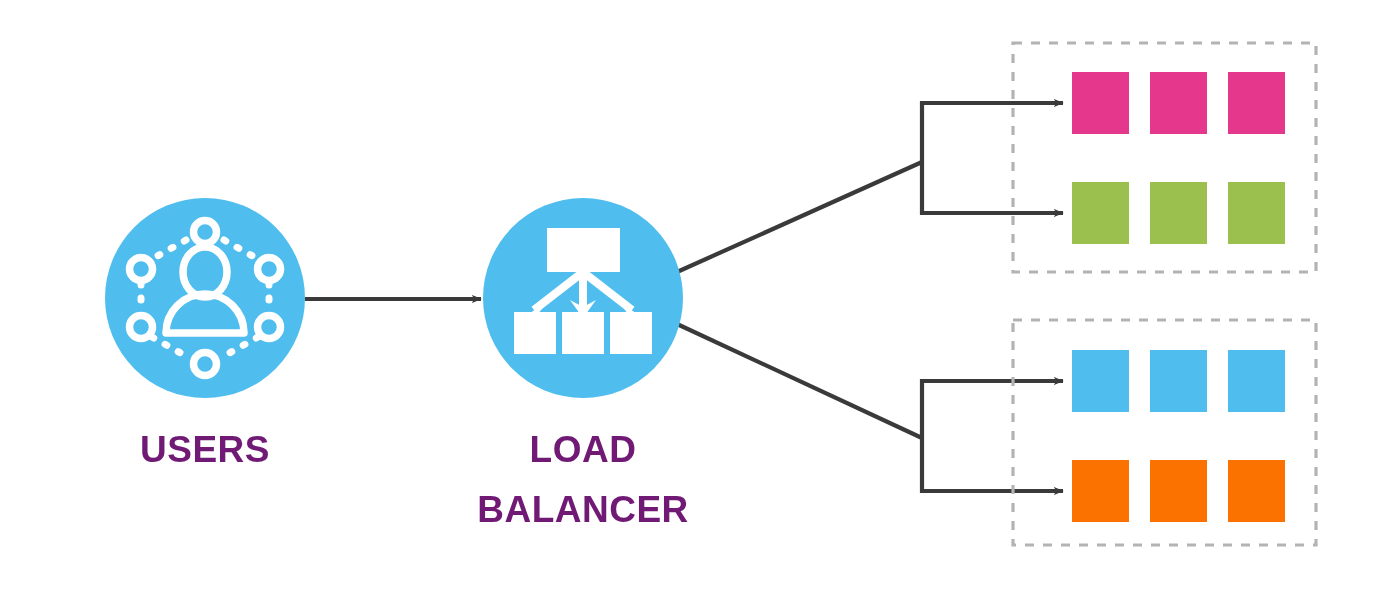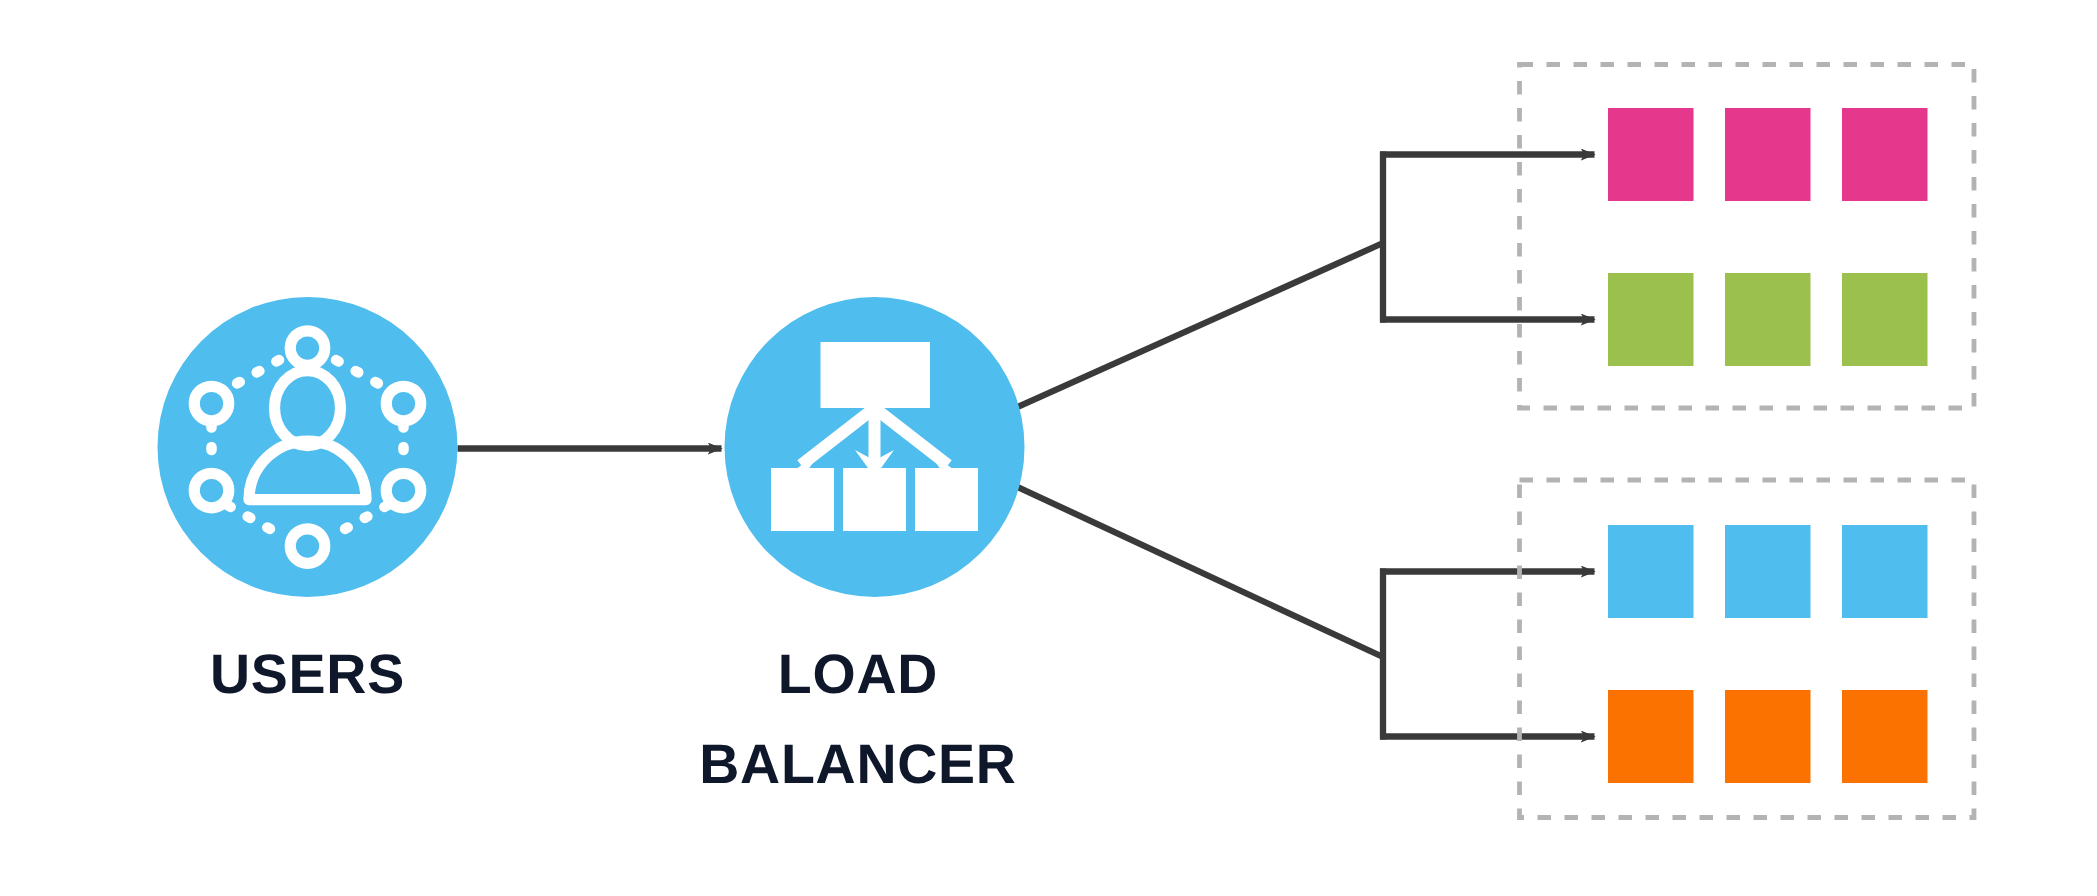--- a/index.html
+++ b/index.html
@@ -21,36 +21,36 @@
   #diagram-svg {
     position: absolute;
     left: 0;
     top: 0;
     width: 1398px;
     height: 597px;
   }
   .node-label {
     position: absolute;
     text-align: center;
-    color: #0f172a;
+    color: #701a75;
     font-family: "Liberation Sans", sans-serif;
     font-weight: bold;
     font-size: 37px;
     letter-spacing: 0.5px;
     line-height: 1.62;
     white-space: pre-line;
     user-select: none;
   }
   #users-label {
     left: 55px;
     top: 420px;
     width: 300px;
   }
   #lb-label {
-    left: 422px;
+    left: 433px;
     top: 420px;
     width: 300px;
   }
 </style>
 </head>
 <body>
 
 <div id="canvas">
 
   <svg id="diagram-svg" viewBox="0 0 1398 597" xmlns="http://www.w3.org/2000/svg">

